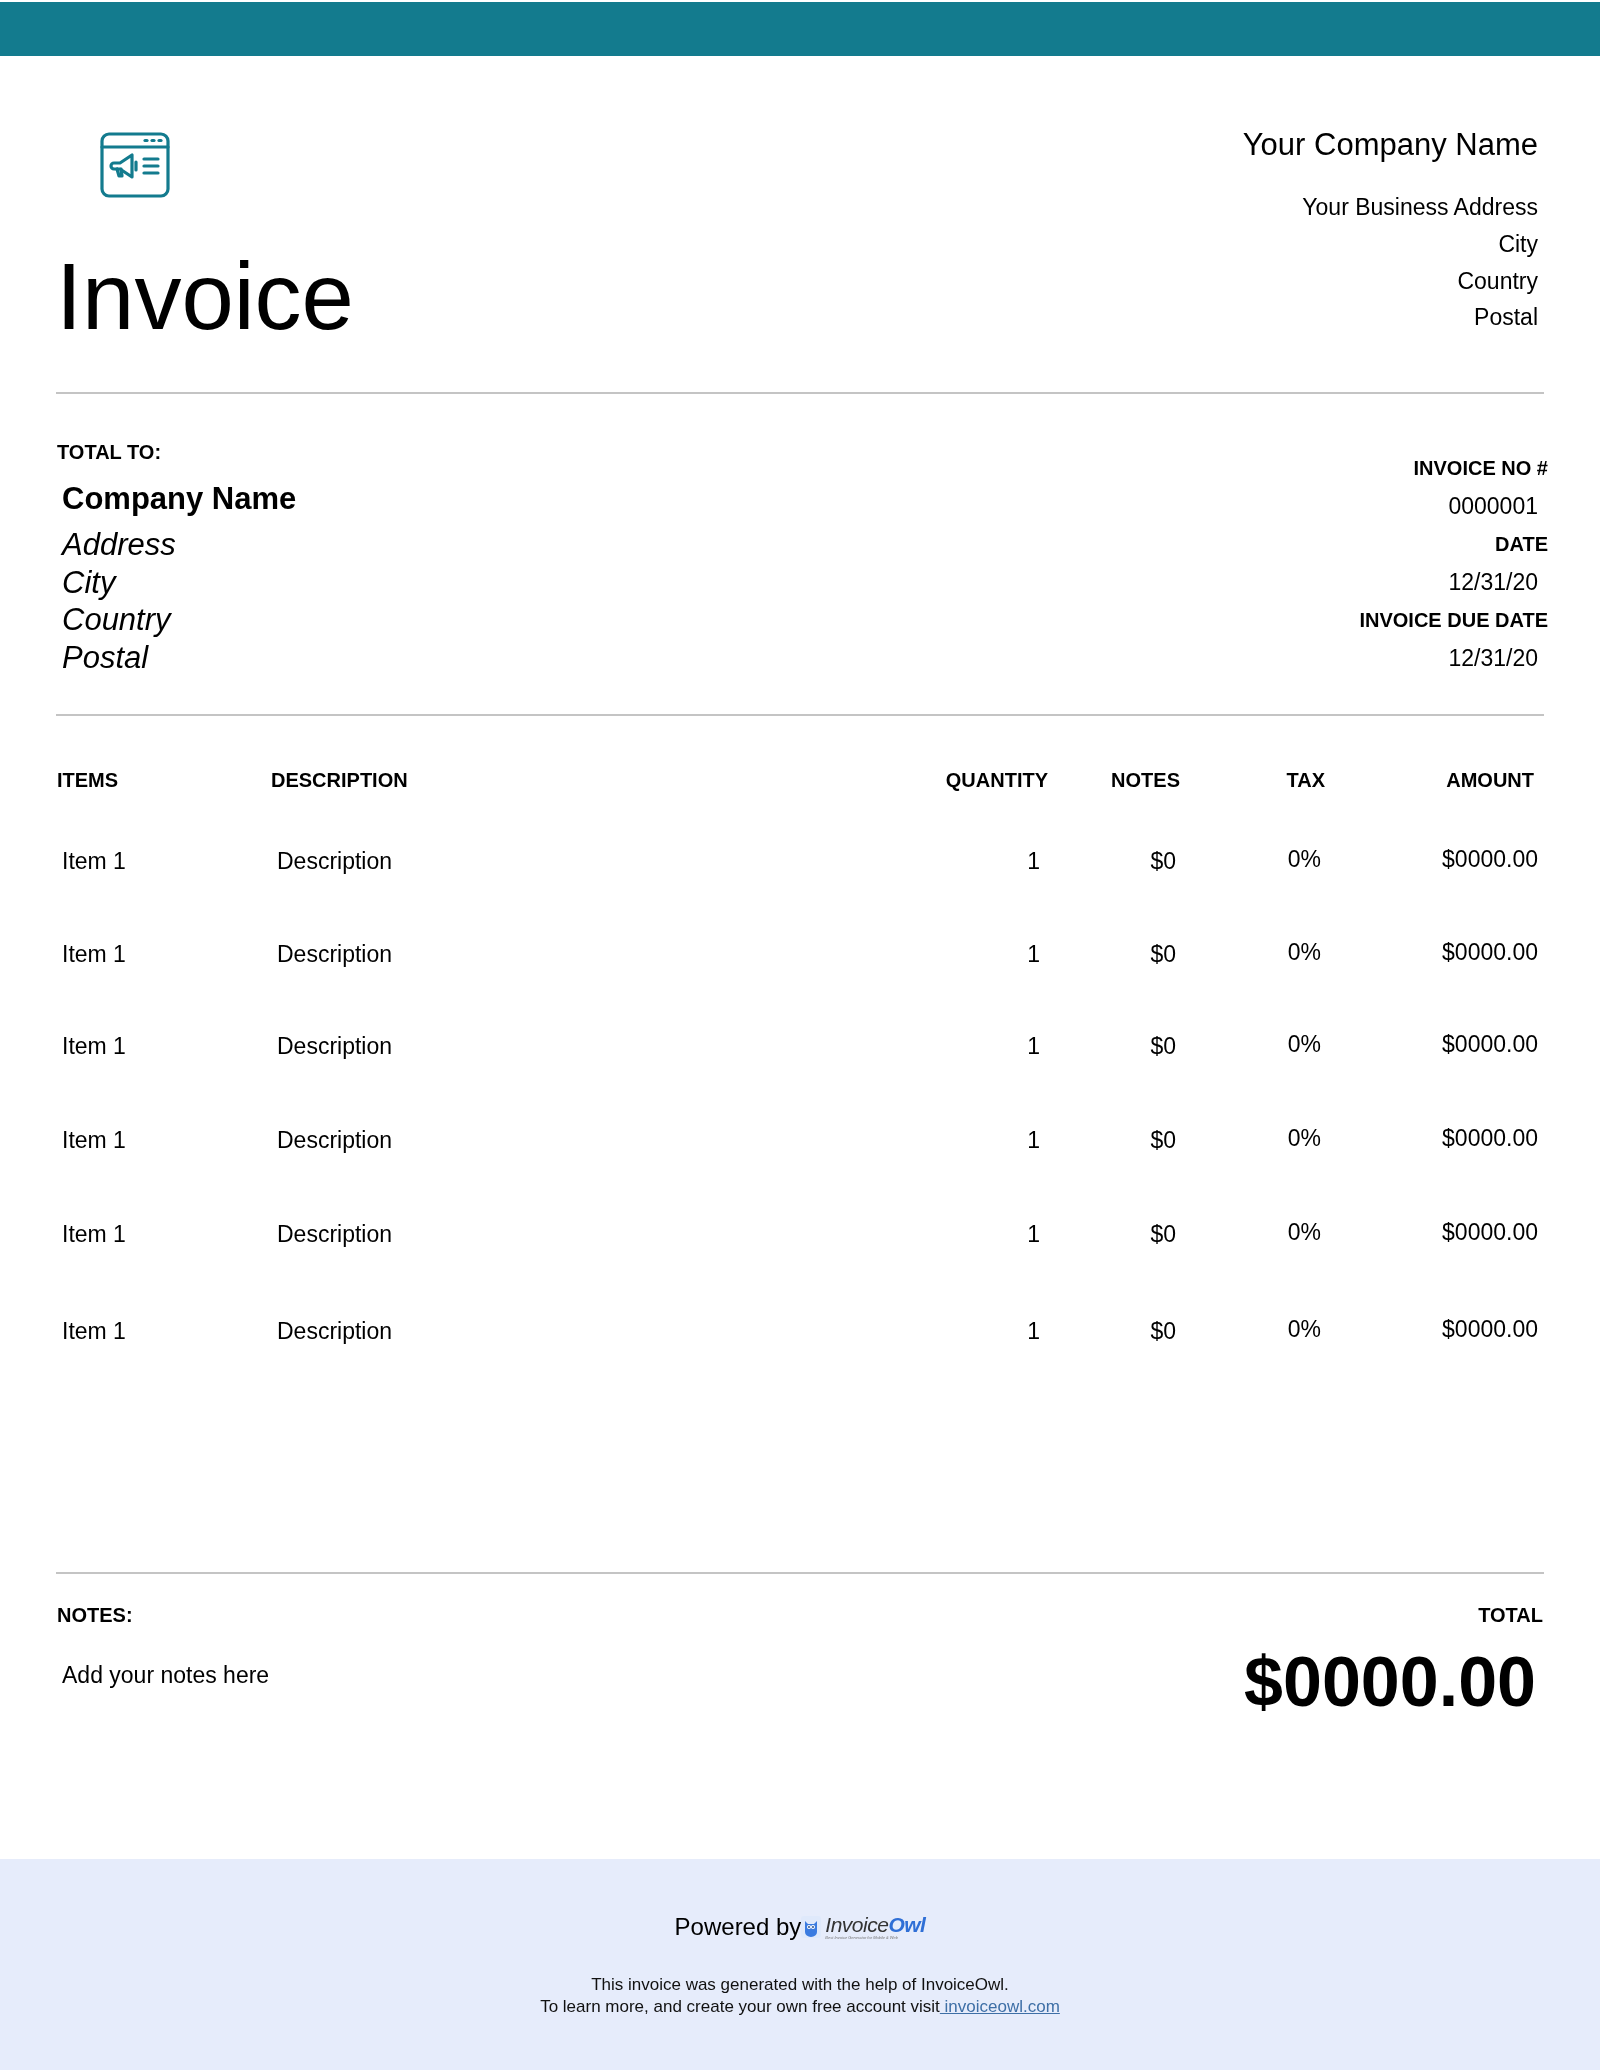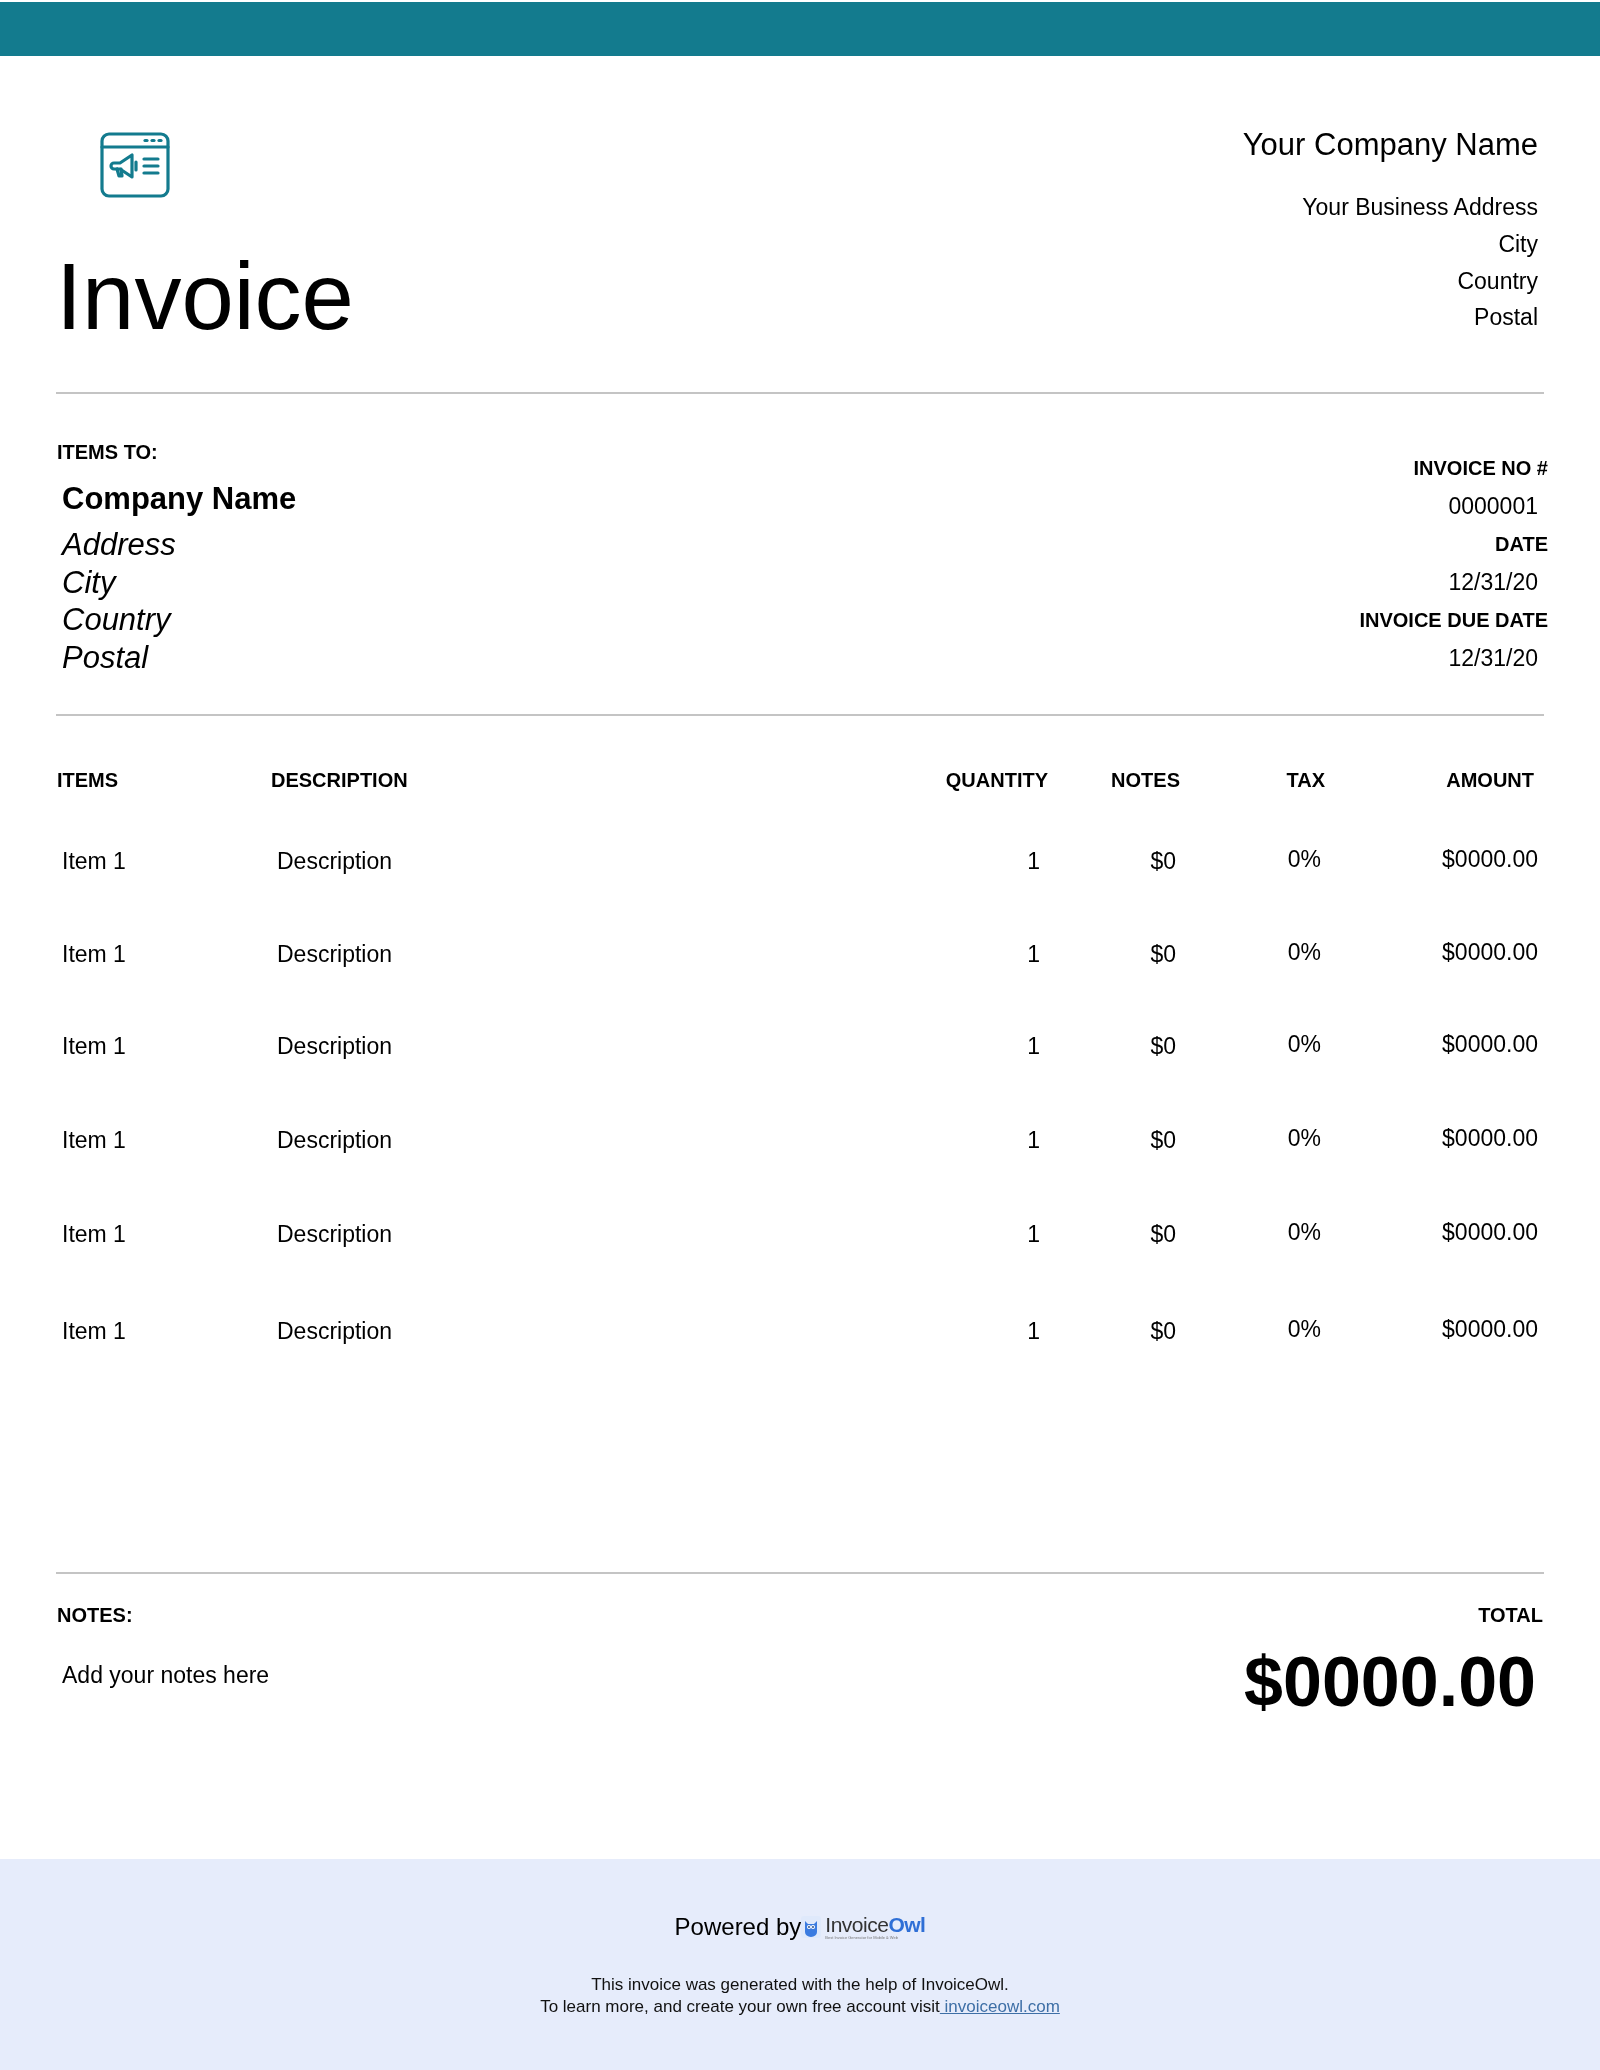--- a/index.html
+++ b/index.html
@@ -18,21 +18,21 @@
   .meta-label { right:52px; font-weight:bold; font-size:20px; line-height:24px; white-space:nowrap; text-align:left; }
   .meta-value { right:62px; font-size:23px; line-height:30px; white-space:nowrap; text-align:right; }
   .th { font-weight:bold; font-size:20px; line-height:24px; top:768px; white-space:nowrap; }
   .td { font-size:23px; line-height:30px; white-space:nowrap; }
   .total-value { right:64px; top:1640px; font-size:70px; line-height:84px; font-weight:bold; white-space:nowrap; }
   .footer { left:0; top:1859px; width:1600px; height:211px; background:#e6ecfb; }
   .powered { left:0; width:1600px; top:1912px; display:flex; justify-content:center; align-items:center; gap:0; }
   .powered-text { font-size:24px; line-height:30px; }
   .owl-logo { display:flex; align-items:center; gap:4px; }
   .owl-mark { width:20px; height:22px; }
-  .owl-word { display:flex; flex-direction:column; line-height:1; }
+  .owl-word { display:flex; flex-direction:column; line-height:1;font-style:italic; }
   .owl-name { font-size:21px; color:#333; letter-spacing:-0.5px; }
   .owl-name b { color:#2f6fd6; font-weight:bold; }
   .owl-tag { font-size:4px; color:#777; margin-top:1px; }
   .foot-line { left:0; width:1600px; text-align:center; font-size:17px; line-height:22px; color:#111; }
   .foot-link { color:#3e6fa6; text-decoration:underline; }
 </style>
 </head>
 <body>
 
 <div class="abs topbar"></div>
@@ -56,21 +56,21 @@
 <div class="abs doc-title">Invoice</div>
 
 <div class="abs right company-name">Your Company Name</div>
 <div class="abs right biz-line" style="top:192px">Your Business Address</div>
 <div class="abs right biz-line" style="top:229px">City</div>
 <div class="abs right biz-line" style="top:266px">Country</div>
 <div class="abs right biz-line" style="top:302px">Postal</div>
 
 <div class="abs divider" style="top:392px"></div>
 
-<div class="abs label-b" style="left:57px; top:440px">ITEMS TO:</div>
+<div class="abs label-b" style="left:57px; top:440px">TOTAL TO:</div>
 <div class="abs bill-company">Company Name</div>
 <div class="abs bill-line" style="top:530px">Address</div>
 <div class="abs bill-line" style="top:568px">City</div>
 <div class="abs bill-line" style="top:605px">Country</div>
 <div class="abs bill-line" style="top:643px">Postal</div>
 
 <div class="abs meta-label" style="top:456px">INVOICE NO #</div>
 <div class="abs meta-value" style="top:491px">0000001</div>
 <div class="abs meta-label" style="top:532px">DATE</div>
 <div class="abs meta-value" style="top:567px">12/31/20</div>

